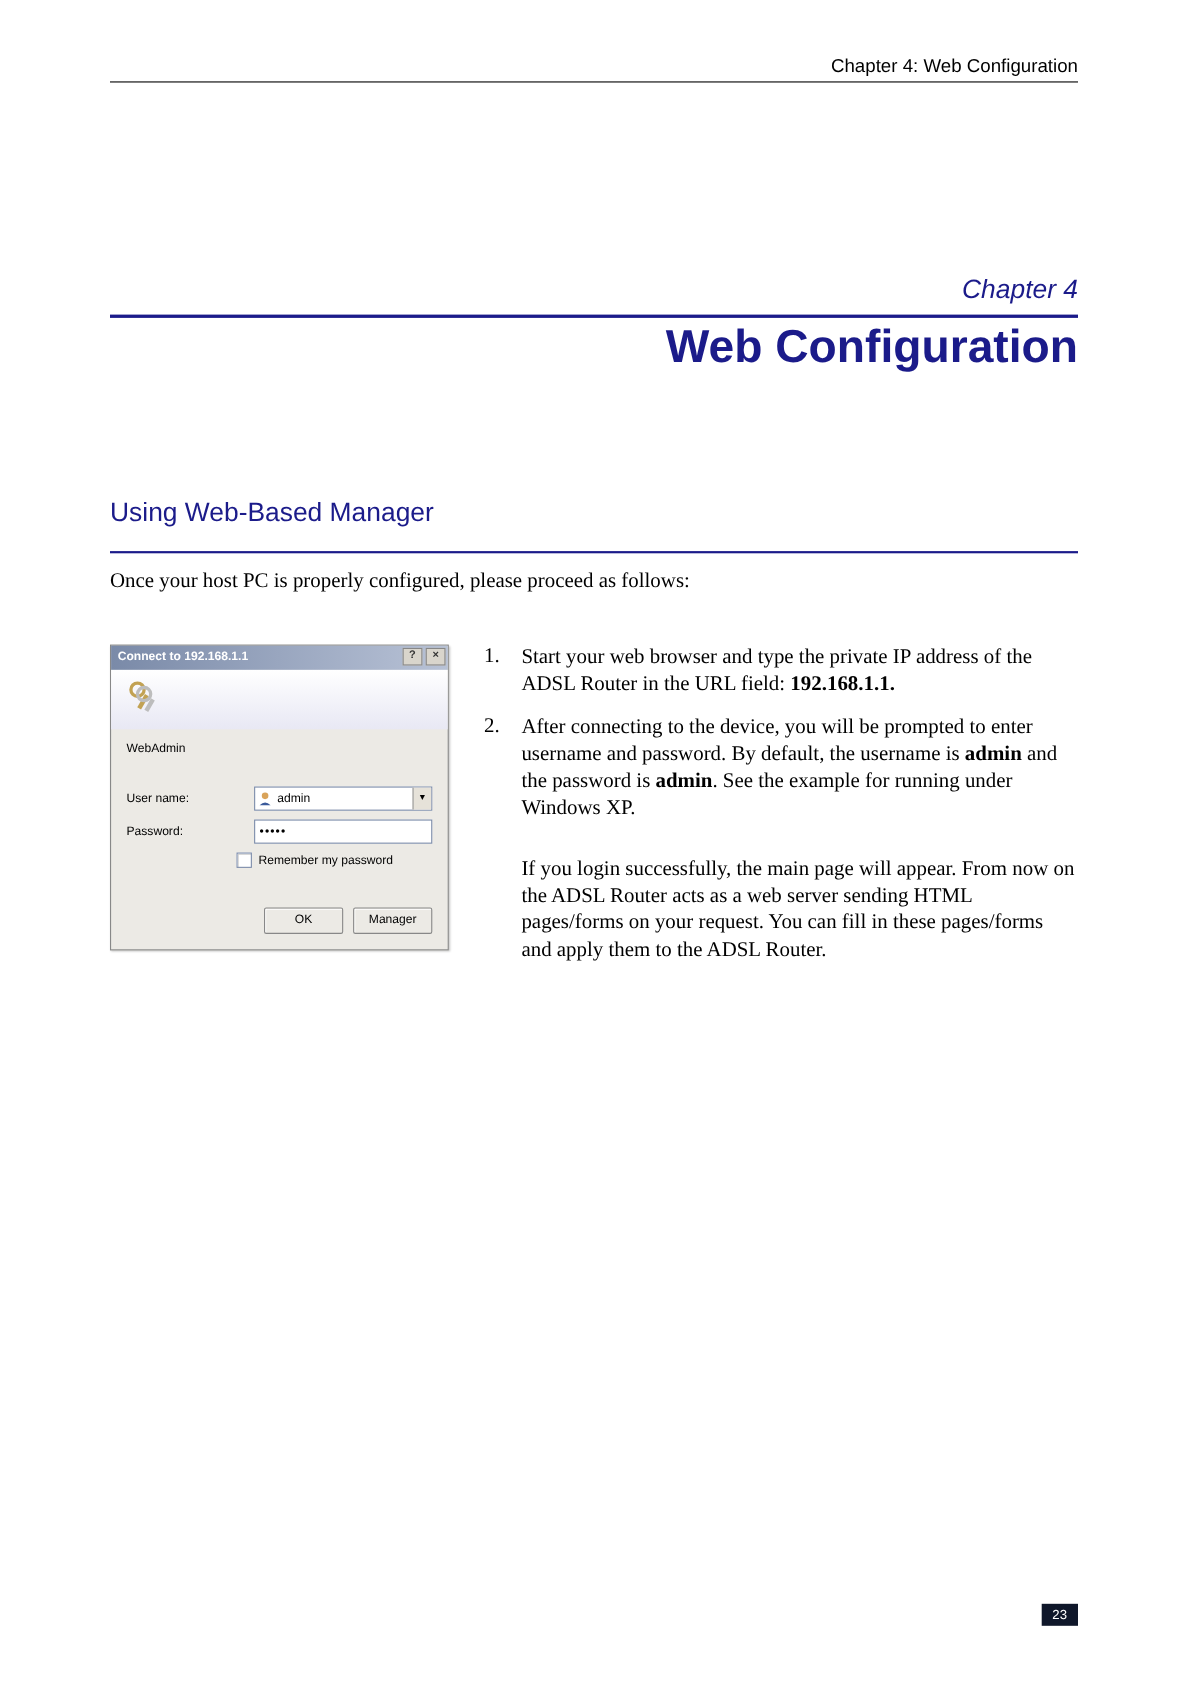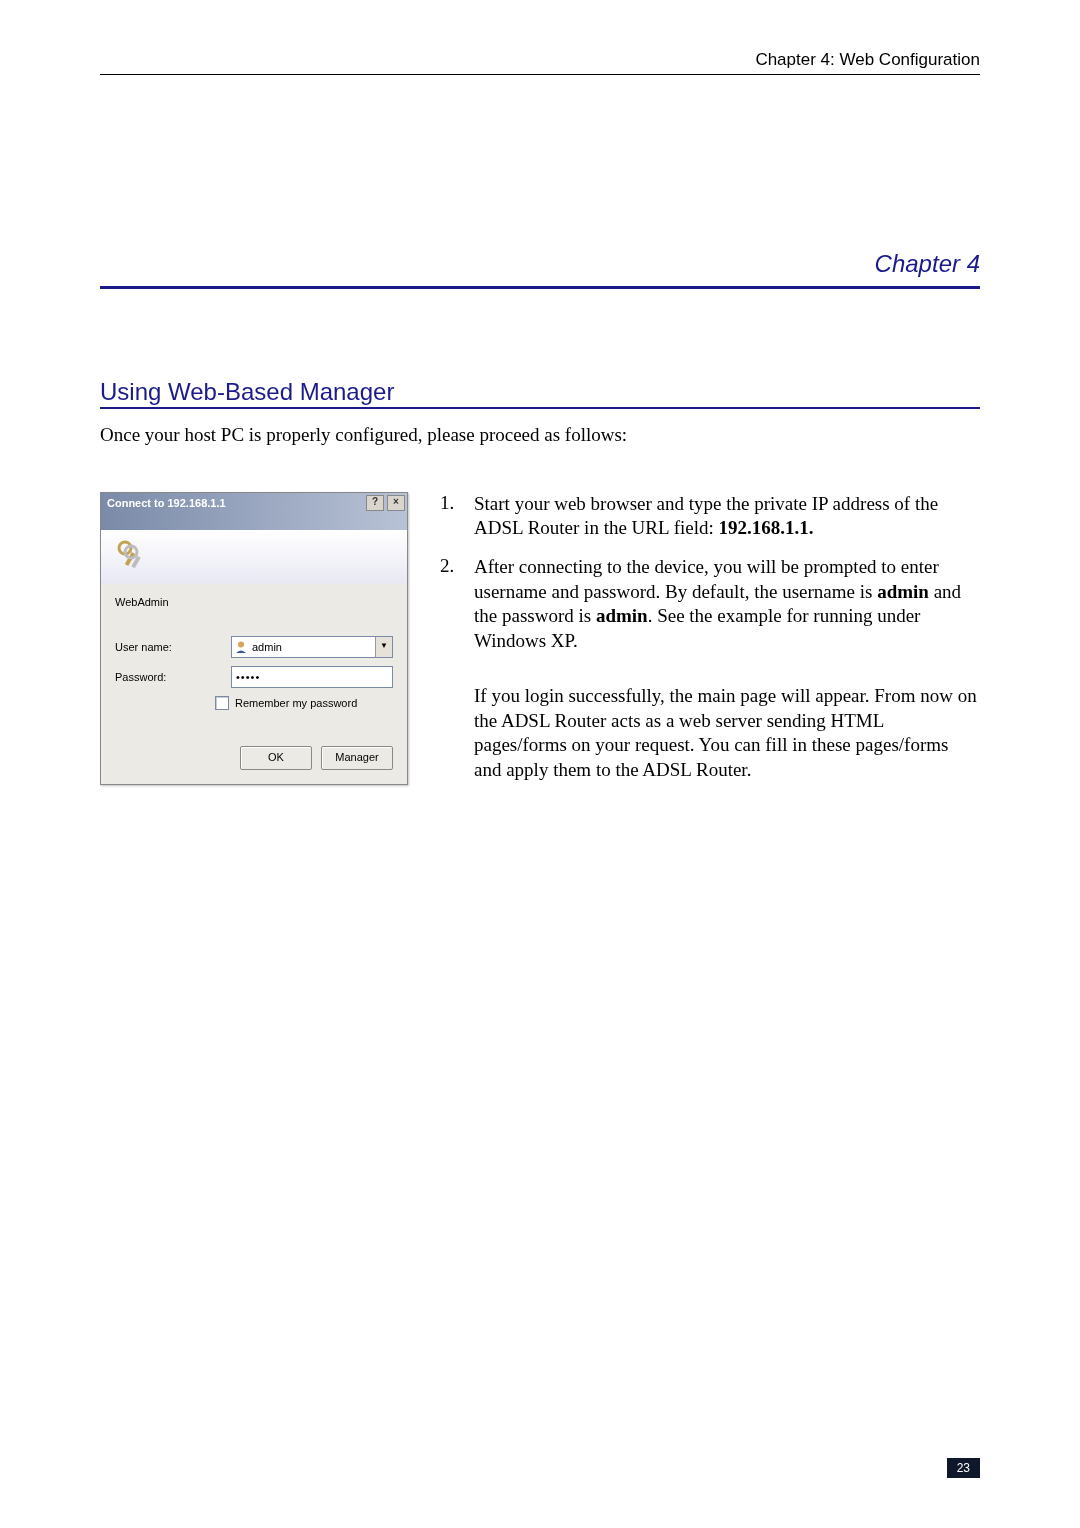--- a/index.html
+++ b/index.html
@@ -43,26 +43,26 @@
     margin: 8px 0 0 0;
   }
   .chapter-title {
     font-family: Verdana, Arial, sans-serif;
     font-weight: bold;
     color: #1b1b8a;
     font-size: 42px;
     margin-top: 2px;
   }
   .section-heading {
-    margin-top: 89px;
+    margin-top: 114px;
     font-family: Verdana, Arial, sans-serif;
     color: #1b1b8a;
     font-size: 24px;
     border-bottom: 2px solid #1b1b8a;
-    padding-bottom: 1px;
+    padding-bottom: 20px;
   }
   .body-text {
     font-size: 19px;
     margin-top: 14px;
     line-height: 1.3;
   }
   .content-row {
     display: flex;
     margin-top: 44px;
     gap: 32px;
@@ -76,21 +76,21 @@
     font-size: 11px;
     box-shadow: 1px 1px 2px rgba(0,0,0,0.25);
   }
   .dialog-titlebar {
     background: linear-gradient(90deg, #7a8aa8 0%, #b8c2d6 100%);
     color: #fff;
     display: flex;
     align-items: center;
     justify-content: space-between;
     height: 20px;
-    padding: 0 2px 17px 6px;
+    padding: 0 2px 2px 6px;
     font-weight: bold;
   }
   .title-controls span {
     display: inline-block;
     width: 16px;
     height: 14px;
     background: #d9d5cc;
     border: 1px solid #888;
     text-align: center;
     line-height: 12px;
@@ -232,20 +232,21 @@
 <body>
 
 <div class="page">
   <div class="header-line">
     <span>Chapter 4: Web Configuration</span>
   </div>
 
   <div class="chapter-area">
     <div class="chapter-label">Chapter 4</div>
     <hr class="chapter-rule">
+    <div class="chapter-title">Web Configuration</div>
   </div>
 
   <div class="section-heading">Using Web-Based Manager</div>
   <div class="body-text">Once your host PC is properly configured, please proceed as follows:</div>
 
   <div class="content-row">
 
     <div class="dialog">
       <div class="dialog-titlebar">
         <span>Connect to 192.168.1.1</span>

